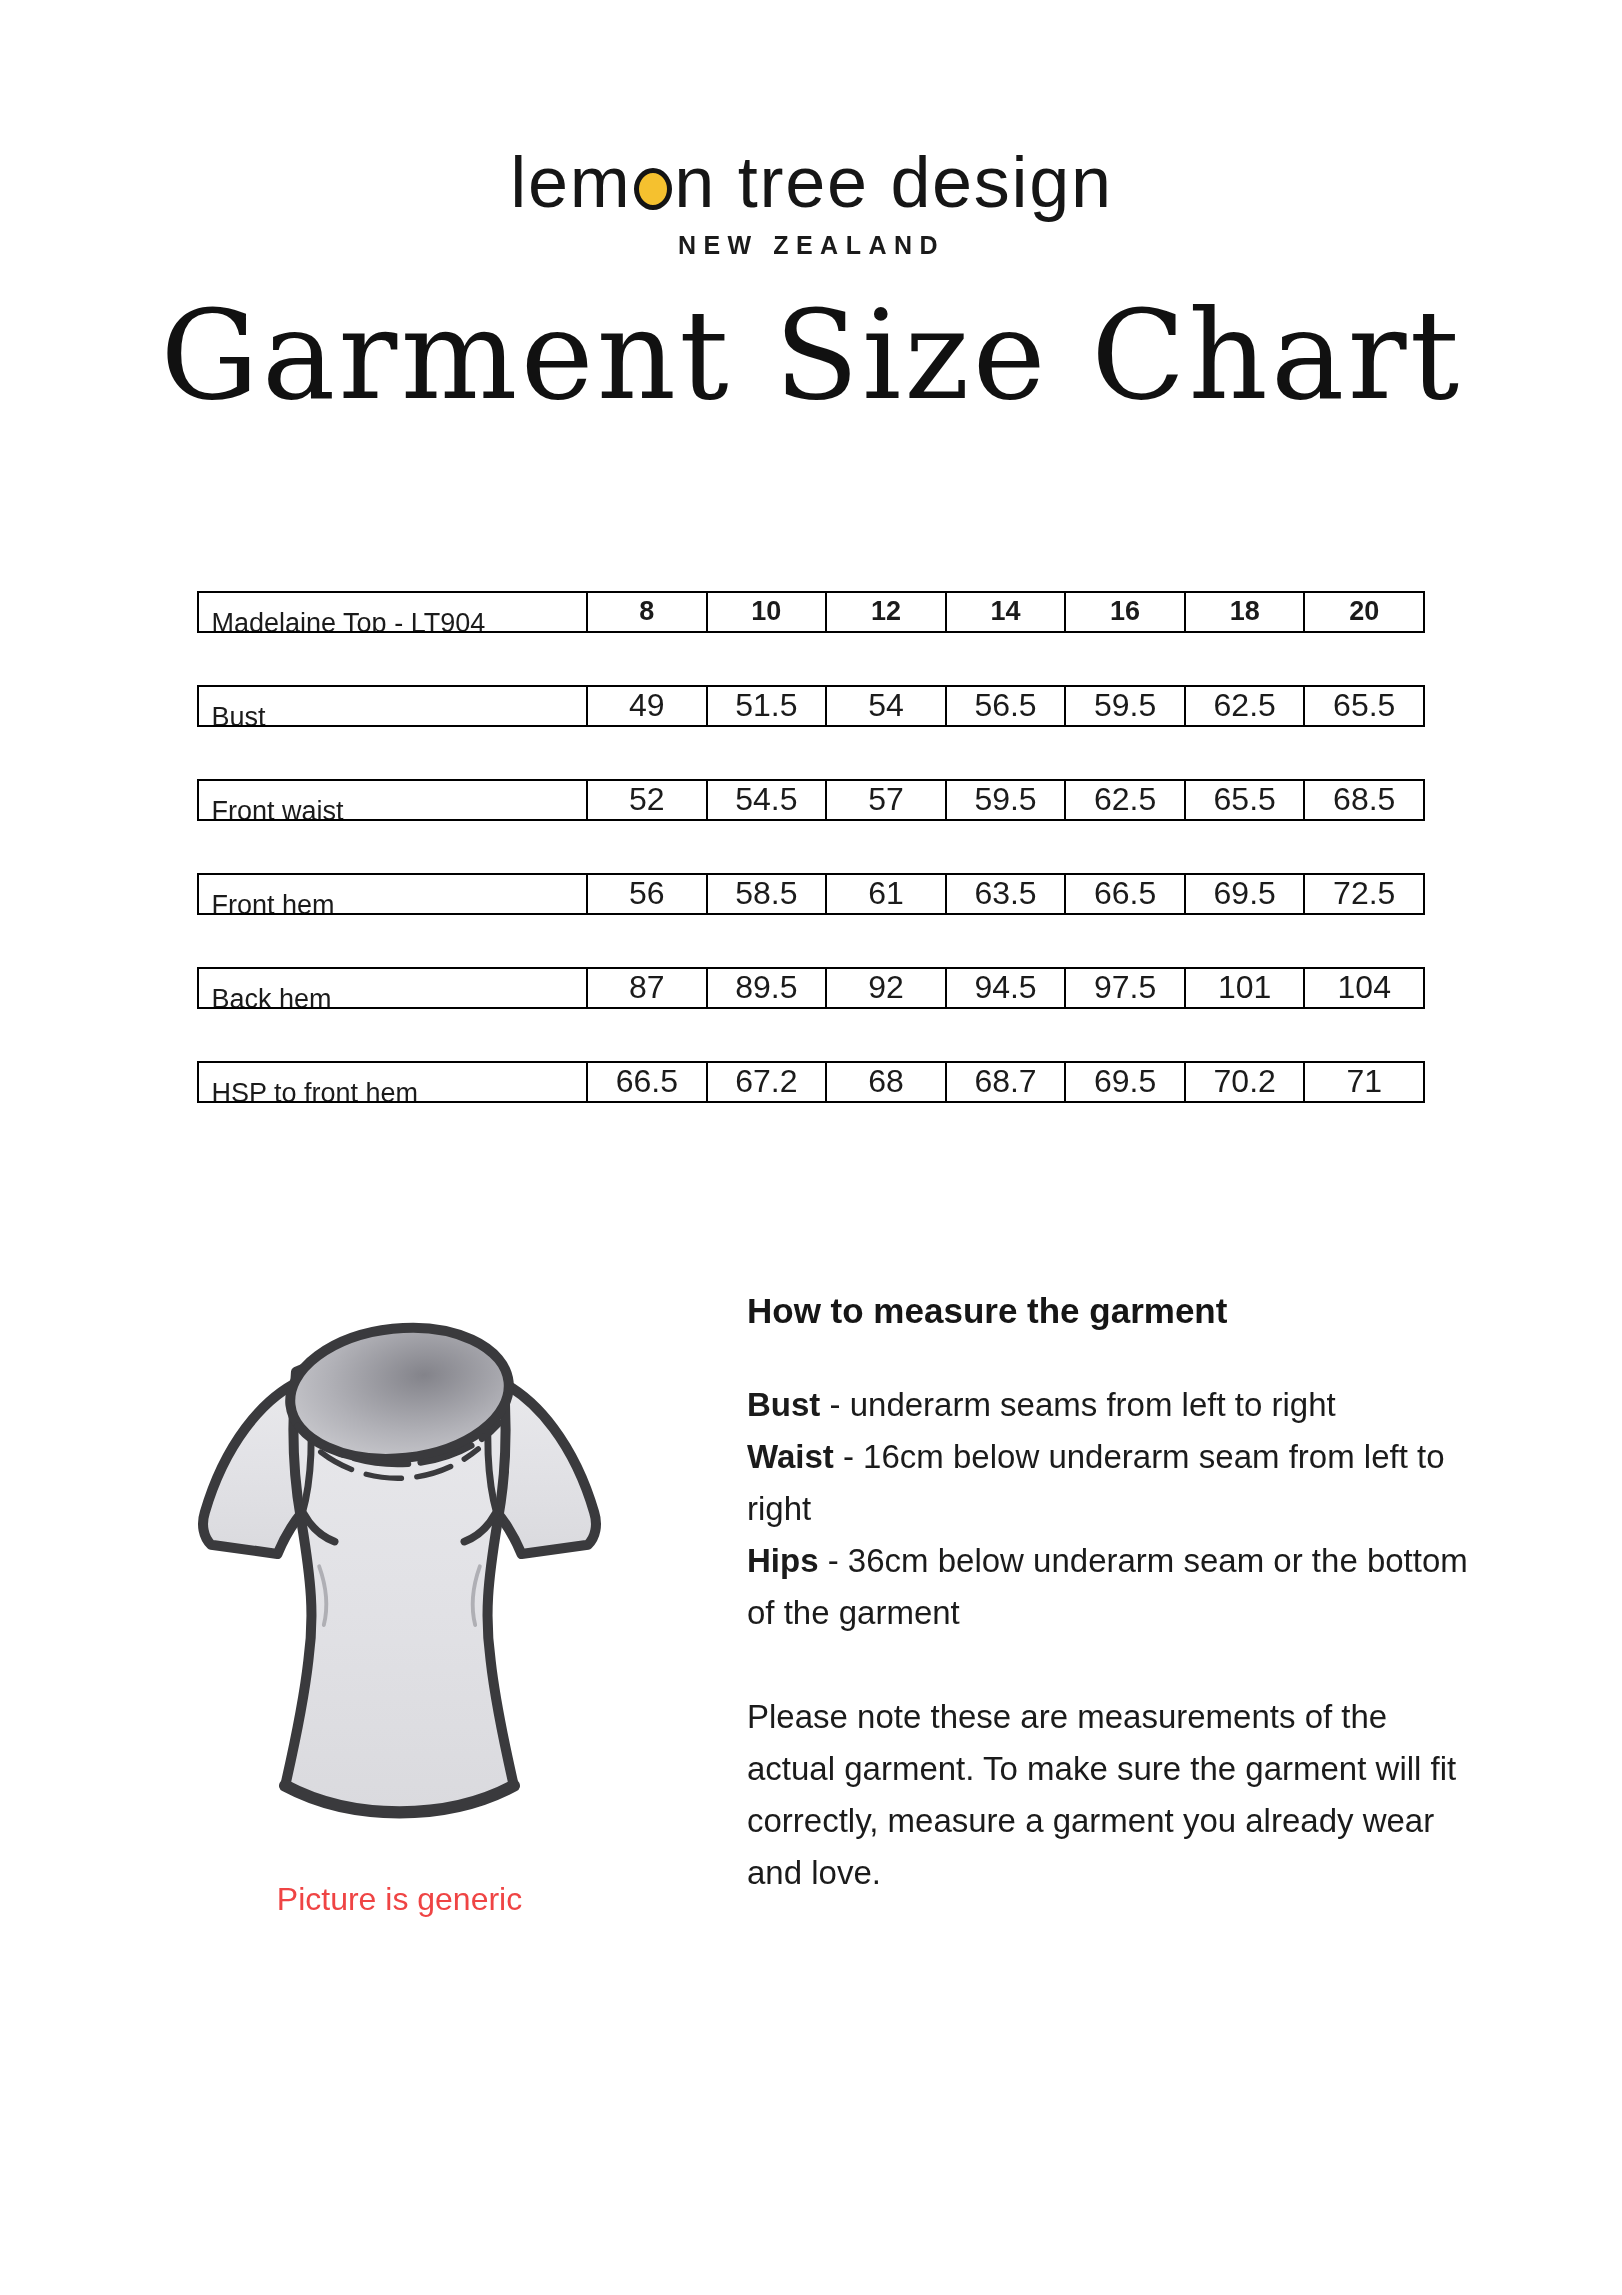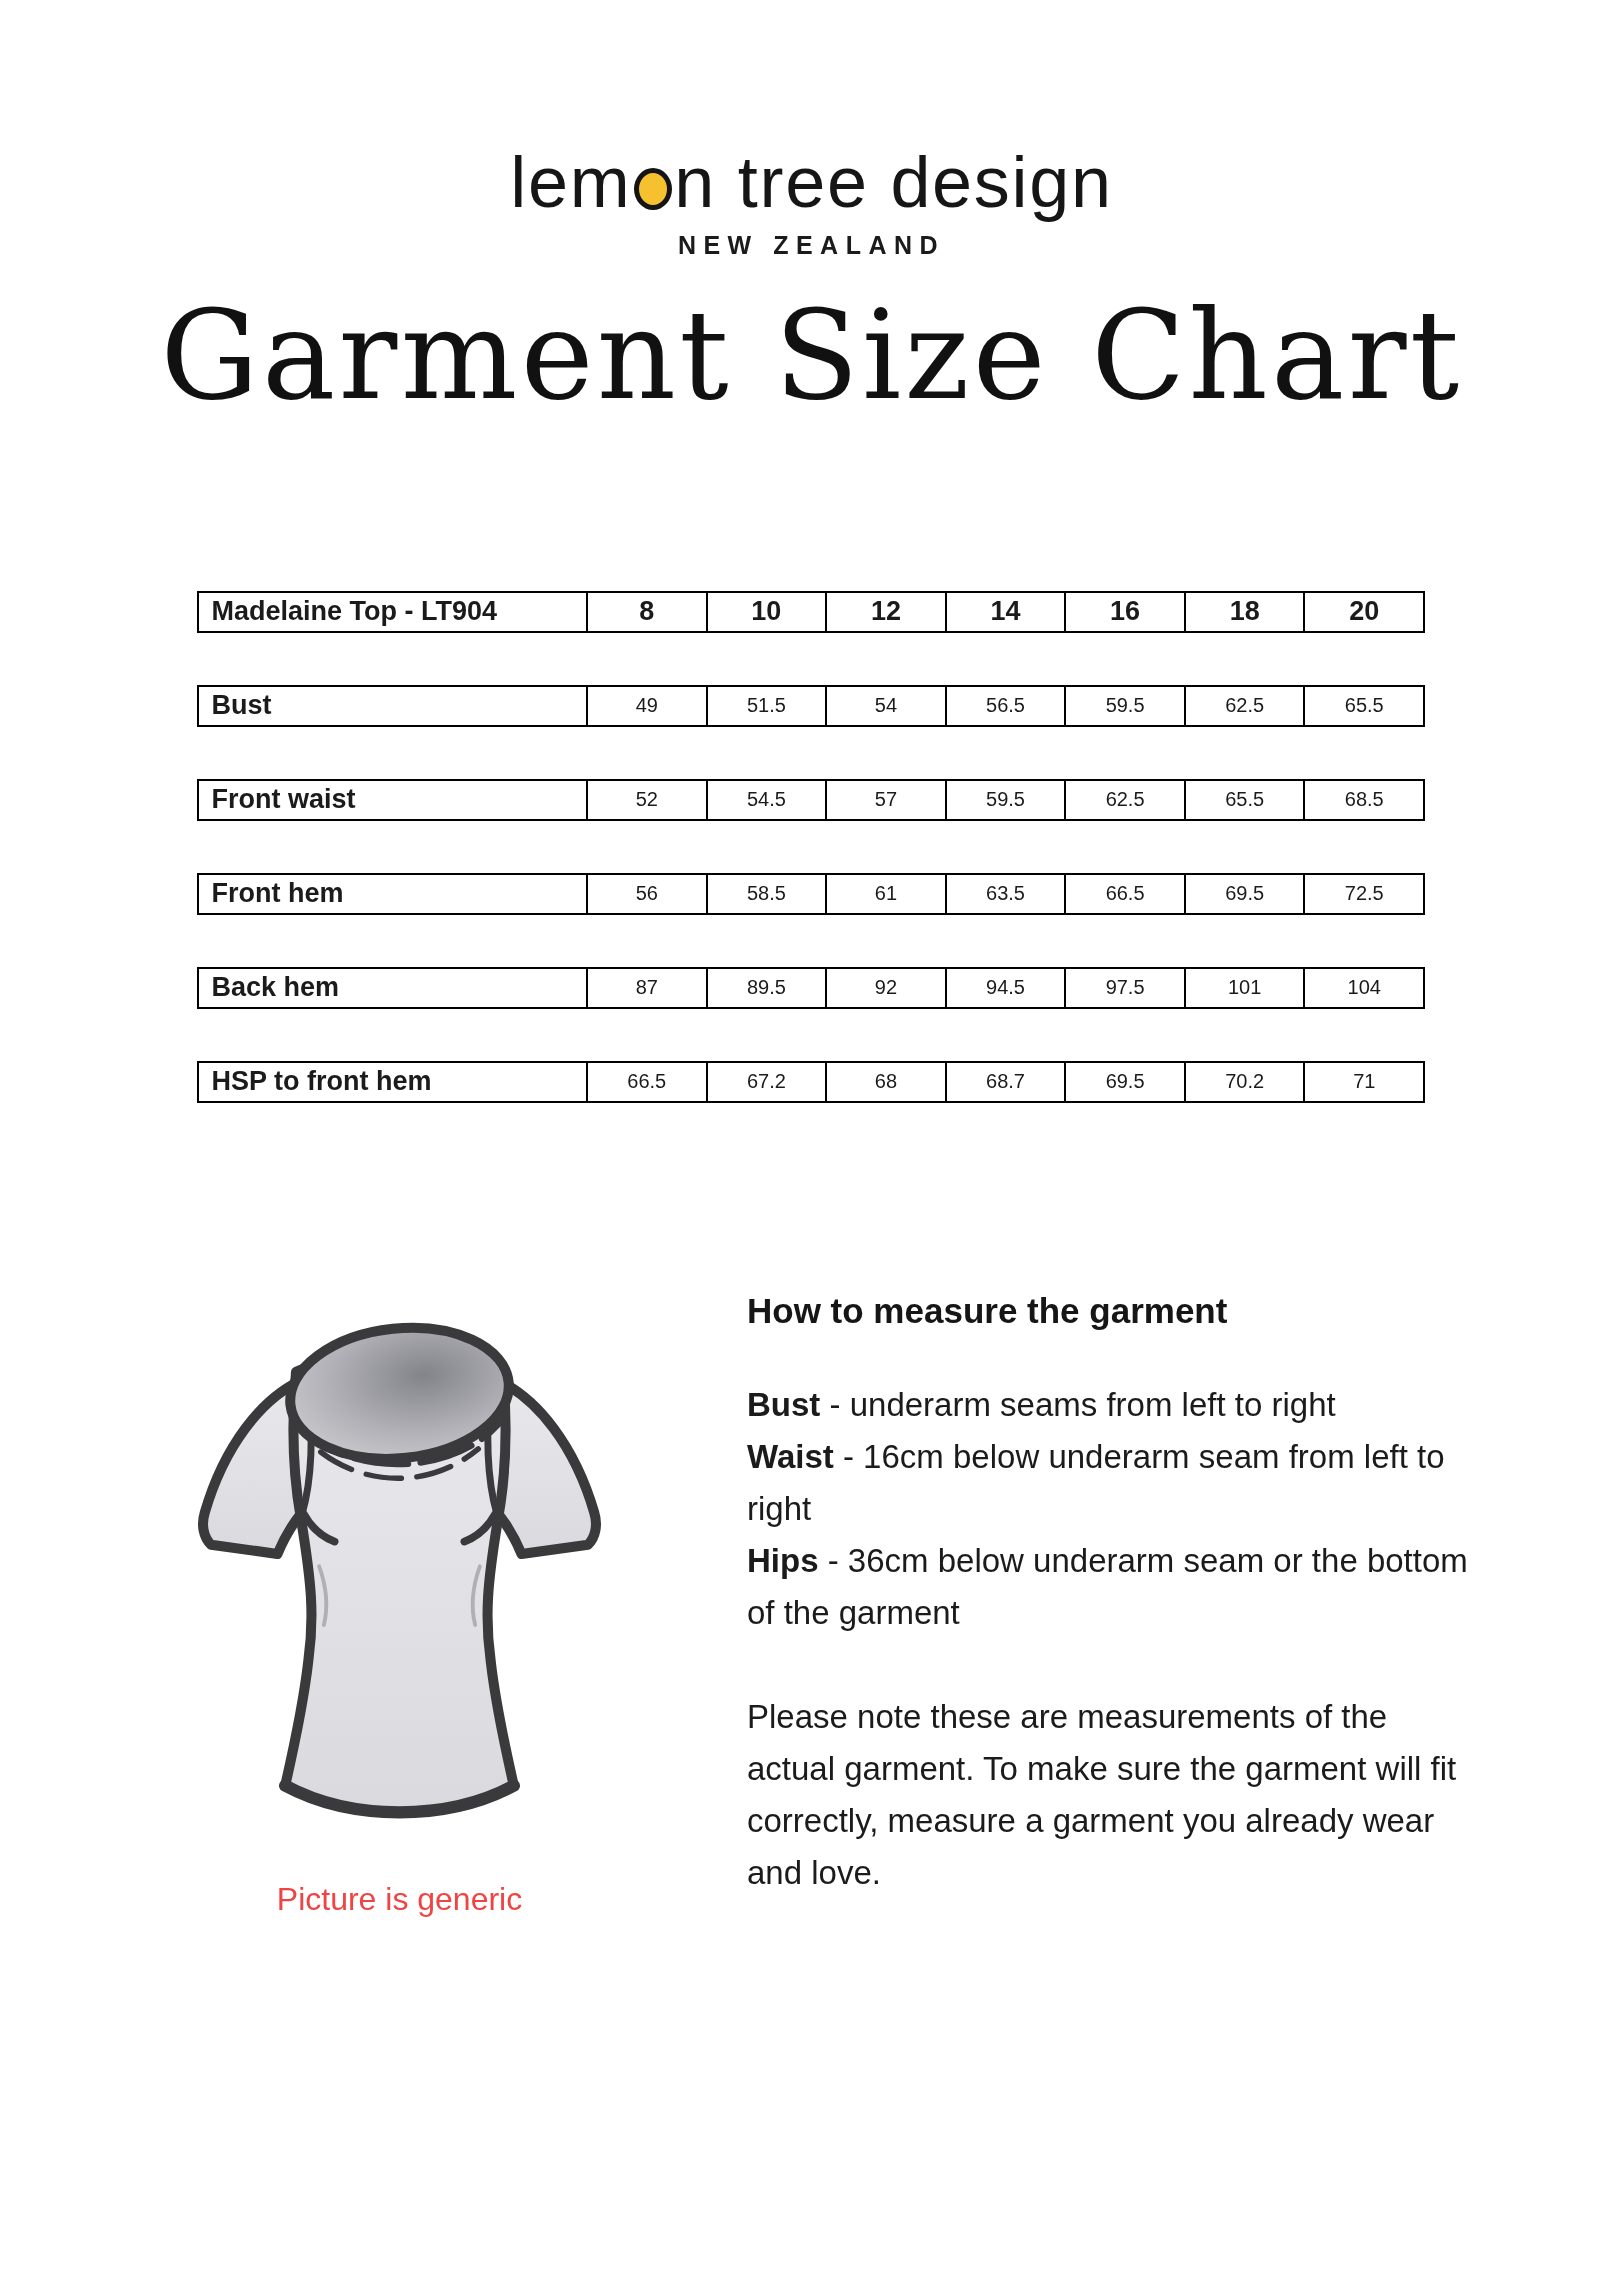--- a/index.html
+++ b/index.html
@@ -25,22 +25,22 @@
     font-size:123px; line-height:1.3; color:#111; letter-spacing:3.3px;
   }
 
   
   .size-table { position:absolute; left:197px; top:591px; width:1228px; }
   .band {
     display:flex; box-sizing:border-box; height:42px; margin-bottom:52px;
     border:2.5px solid #000; background:#fff;
   }
   .band:last-child { margin-bottom:0; }
-  .cell { box-sizing:border-box; line-height:37px; font-size:20px; white-space:nowrap; overflow:hidden; }
-  .cell.label { flex:0 0 387px; font-weight:700; font-size:27px; padding-left:12.5px; text-align:left; }
+  .cell { box-sizing:border-box; line-height:37px; font-size:32px; white-space:nowrap; overflow:hidden; }
+  .cell.label { flex:0 0 387px; font-weight:400; font-size:27px; padding-left:12.5px; text-align:left;margin-top:12px; }
   .cell.v { flex:1; border-left:2.5px solid #000; text-align:center; }
   .band.header .cell.v { font-weight:700; font-size:27px; }
 
   
   .shirt-fig { position:absolute; left:146px; top:1279px; width:507px; height:587px; margin:0; }
   .shirt-fig svg { width:100%; height:100%; display:block; }
   .shirt-caption {
     position:absolute; left:146px; top:1881px; width:507px;
     text-align:center; font-size:32px; color:#ef4444;
   }

